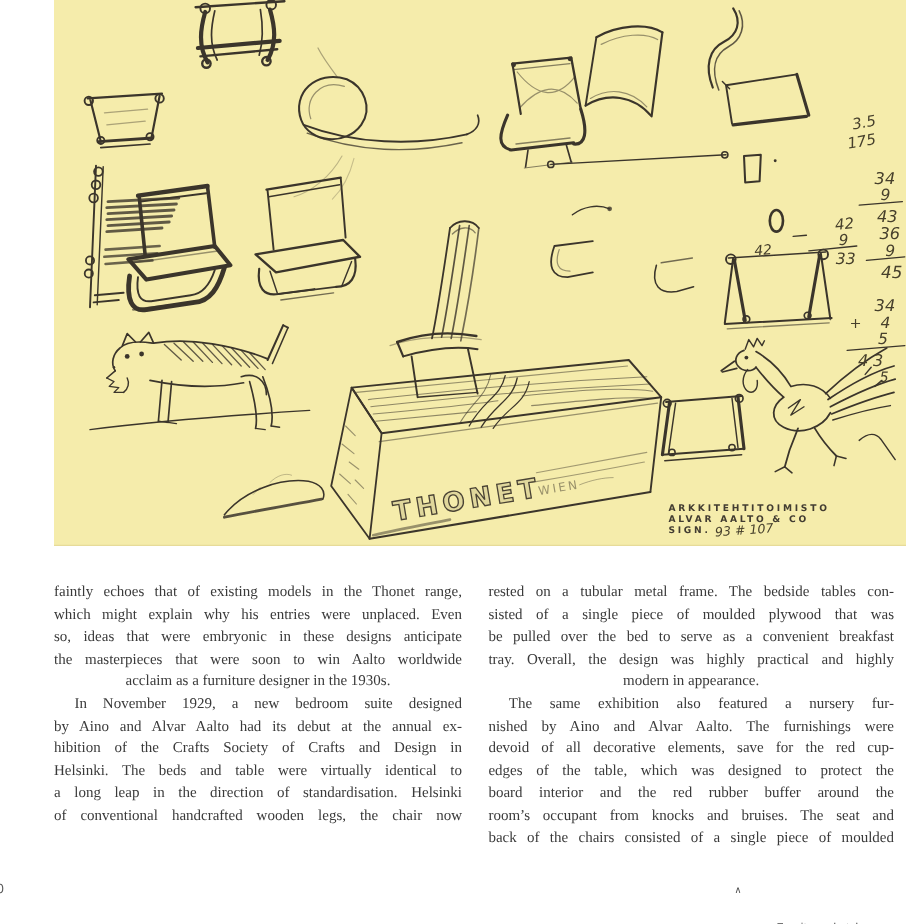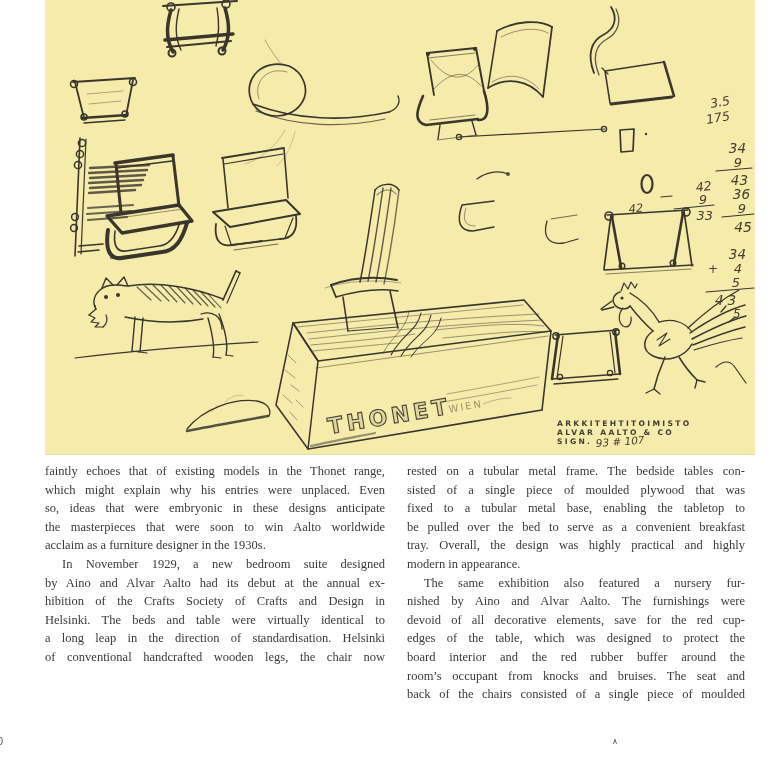--- a/index.html
+++ b/index.html
@@ -1,25 +1,25 @@
 <!DOCTYPE html>
 <html><head>
 <meta charset="utf-8">
 <style>
   html,body{margin:0;padding:0;background:#ffffff;}
   .page{position:relative;width:770px;height:770px;background:#ffffff;overflow:hidden;
         font-family:"Liberation Serif",serif;}
   .panel{position:absolute;left:45px;top:0;width:710px;height:455px;background:#f5ecab;
          box-shadow:inset 0 -1px 0 #e7db99;}
   .panel svg{display:block;width:710px;height:455px;}
-  .columns{position:absolute;left:45px;top:462px;width:700px;display:flex;gap:22px;}
+  .columns{position:absolute;left:45px;top:484px;width:700px;display:flex;gap:22px;}
   .col{color:#3a3a3a;font-size:12.5px;line-height:18.6px;}
   .col.left{width:345px;}
   .col.right{width:343px;}
-  .line{width:100%;}
+  .line{width:100%;text-align:center;}
   .line.j{text-align:justify;text-align-last:justify;}
   .line.ind{padding-left:17px;box-sizing:border-box;}
   .pageno{position:absolute;left:-9px;top:735px;font-family:"Liberation Sans",sans-serif;
           font-size:11px;color:#5a5a5a;}
   .cap-marker{position:absolute;left:612px;top:737px;font-family:"Liberation Sans",sans-serif;
           font-size:8px;color:#4a4a4a;}
   .caption{position:absolute;left:647px;top:768px;font-family:"Liberation Sans",sans-serif;
           font-size:9.5px;line-height:12.5px;color:#4a4a4a;letter-spacing:0.2px;}
   .sk{fill:none;stroke:#3b352b;stroke-linecap:round;stroke-linejoin:round;}
   .hw{font-family:"DejaVu Sans",sans-serif;font-style:italic;fill:#47402c;}
@@ -310,21 +310,20 @@
         <div class="line j ind">In November 1929, a new bedroom suite designed</div>
         <div class="line j">by Aino and Alvar Aalto had its debut at the annual ex-</div>
         <div class="line j">hibition of the Crafts Society of Crafts and Design in</div>
         <div class="line j">Helsinki. The beds and table were virtually identical to</div>
         <div class="line j">a long leap in the direction of standardisation. Helsinki</div>
         <div class="line j">of conventional handcrafted wooden legs, the chair now</div>
       </div>
     <div class="col right" id="col-right">
         <div class="line j">rested on a tubular metal frame. The bedside tables con-</div>
         <div class="line j">sisted of a single piece of moulded plywood that was</div>
-        <div class="line j">fixed to a tubular metal base, enabling the tabletop to</div>
         <div class="line j">be pulled over the bed to serve as a convenient breakfast</div>
         <div class="line j">tray. Overall, the design was highly practical and highly</div>
         <div class="line">modern in appearance.</div>
         <div class="line j ind">The same exhibition also featured a nursery fur-</div>
         <div class="line j">nished by Aino and Alvar Aalto. The furnishings were</div>
         <div class="line j">devoid of all decorative elements, save for the red cup-</div>
         <div class="line j">edges of the table, which was designed to protect the</div>
         <div class="line j">board interior and the red rubber buffer around the</div>
         <div class="line j">room’s occupant from knocks and bruises. The seat and</div>
         <div class="line j">back of the chairs consisted of a single piece of moulded</div>

